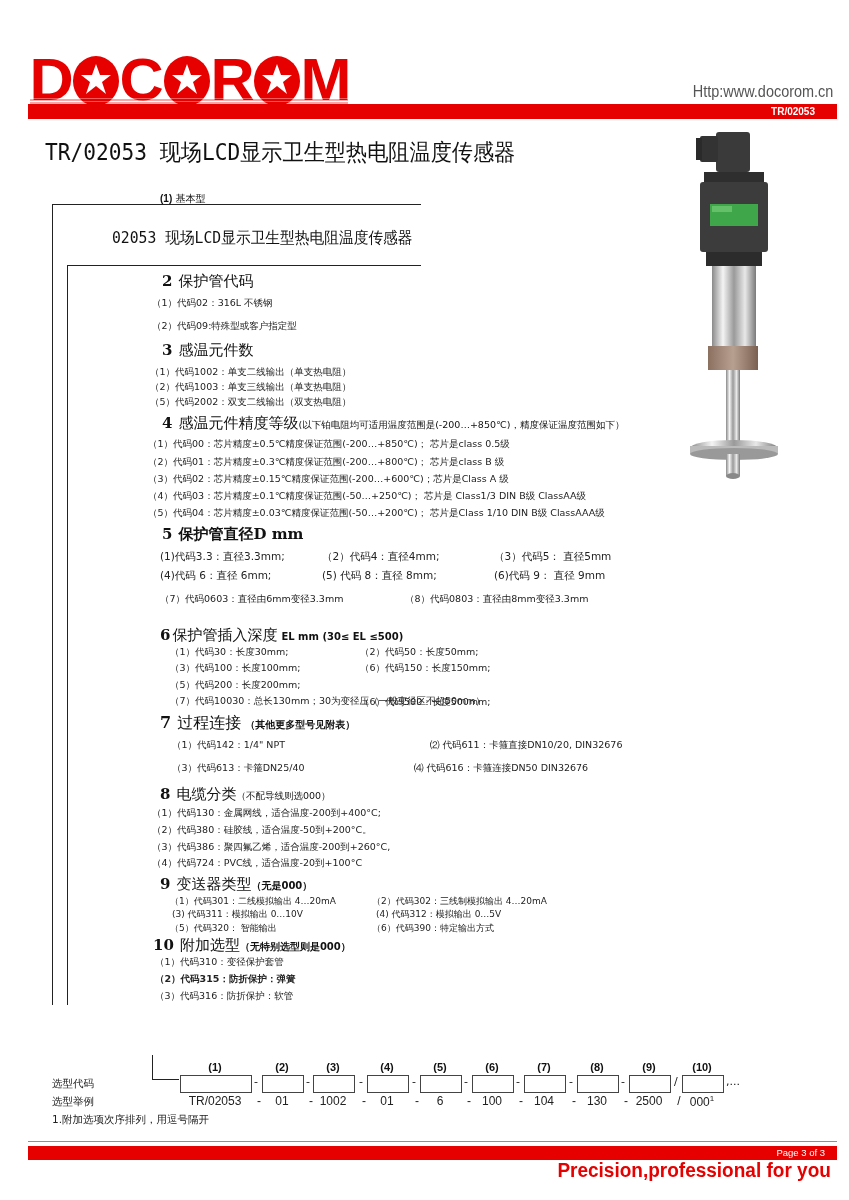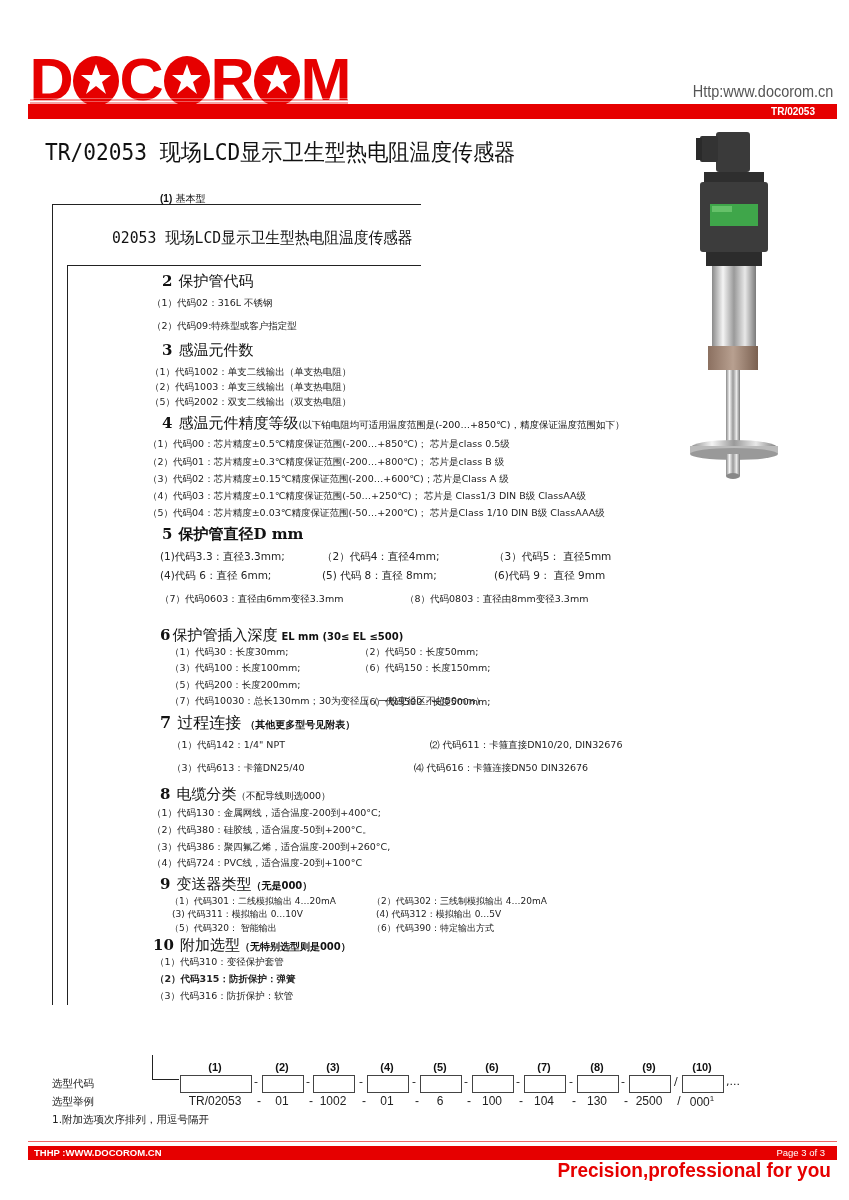--- a/index.html
+++ b/index.html
@@ -31,21 +31,21 @@
   .item.lg{font-size:10.5px;}
   
   .ct-label{font-size:10.5px;color:#222;}
   .ct-box{position:absolute;height:16px;border:1px solid #444;background:#fff;top:1075px;}
   .ct-num{position:absolute;top:1061px;font-family:"Liberation Sans",sans-serif;font-weight:bold;font-size:11px;text-align:center;}
   .ct-sep{position:absolute;top:1075px;font-size:11px;}
   .ct-ex{position:absolute;top:1094px;font-family:"Liberation Sans",sans-serif;font-size:12px;text-align:center;color:#222;}
   .bracket{left:152px;top:1055px;width:26px;height:24px;border-left:1px solid #222;border-bottom:1px solid #222;}
   
   .redbar-bot{left:28px;top:1146px;width:809px;height:14px;background:#e60000;}
-  .redbar-bot .l{position:absolute;left:6px;top:0;font-family:"Liberation Sans",sans-serif;font-weight:bold;font-size:9.5px;line-height:14px;color:#fff;}
+  .redbar-bot .l{position:absolute;left:6px;top:12px;font-family:"Liberation Sans",sans-serif;font-weight:bold;font-size:9.5px;line-height:14px;color:#fff;}
   .redbar-bot .r{position:absolute;right:12px;top:0;font-family:"Liberation Sans",sans-serif;font-size:9.5px;line-height:14px;color:#fff;}
   .slogan{right:18px;top:1159px;font-family:"Liberation Sans",sans-serif;font-weight:bold;font-size:20px;color:#e60000;transform:scaleX(.95);transform-origin:right;}
   .thinline{left:28px;top:1141px;width:809px;height:1px;background:#e60000;opacity:.6;}
 </style>
 </head>
 <body>
 
 <div class="abs logo">
   <span class="logo-letter">D</span>
   <span class="logo-star">

